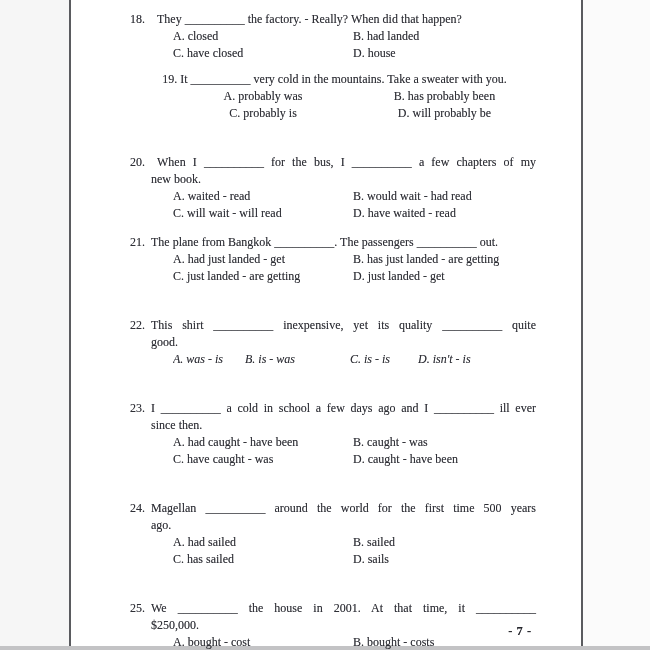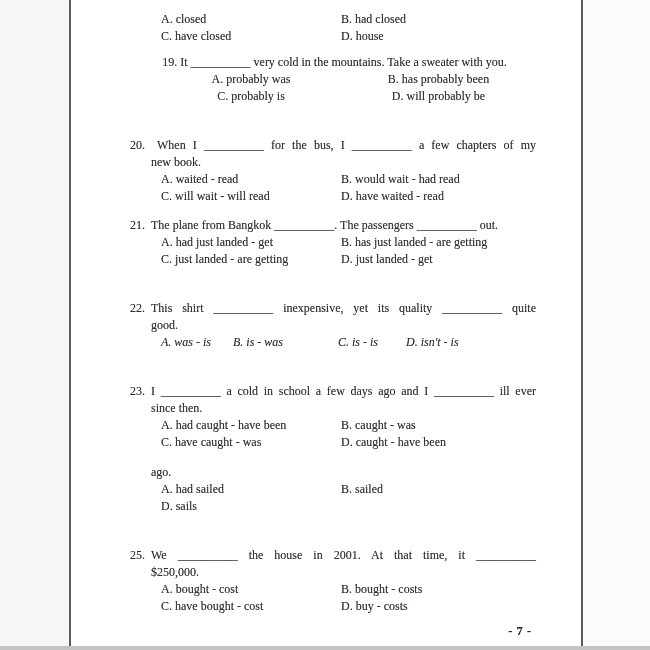--- a/index.html
+++ b/index.html
@@ -28,21 +28,21 @@
   .question:nth-child(3) { margin-top:13px; }
   .question:nth-child(5) { margin-top:13px; }
   .question:nth-child(7) { margin-top:13px; }
   .question:nth-child(8) { margin-top:15px; }
 
   .qline { line-height:17px; min-height:17px; }
   .qline.first { text-indent:-21px; }
   .qnum { display:inline-block; width:21px; text-indent:0; }
   .qline.justify { text-align:justify; text-align-last:justify; word-spacing:-0.6px;margin-top:32px; }
 
-  .opts { margin-left:10px; display:grid; line-height:17px; }
+  .opts { margin-left:22px; display:grid; line-height:17px; }
   .opts.row2 { grid-template-columns:180px 1fr; }
   .opts.row4 { grid-template-columns:72px 105px 68px 1fr;font-style:italic; }
   .opt { white-space:nowrap; overflow:hidden; }
 
   .page-number {
     position:absolute; left:492px; top:624px; width:56px;
     text-align:center; font-weight:bold; font-size:12.5px; color:#25262c;
     letter-spacing:0.5px;
   }
 </style>
@@ -51,23 +51,24 @@
 
 <div class="page">
   <div class="edge-strip-left"></div>
   <div class="edge-strip-right"></div>
   <div class="rule-vert rule-left"></div>
   <div class="rule-vert rule-right"></div>
   <div class="bottom-edge"></div>
 
   <div class="content">
       <div class="question">
+        <div class="qline first"><span class="qnum">18.</span><span> They __________ the factory. - Really? When did that happen?</span></div>
         <div class="opts row2">
           <span class="opt">A. closed</span>
-          <span class="opt">B. had closed</span>
+          <span class="opt">B. had landed</span>
         </div>
         <div class="opts row2">
           <span class="opt">C. have closed</span>
           <span class="opt">D. house</span>
         </div>
       </div>
       <div class="question">
         <div class="qline first"><span class="qnum">19.</span><span>It __________ very cold in the mountains. Take a sweater with you.</span></div>
         <div class="opts row2">
           <span class="opt">A. probably was</span>
@@ -117,26 +118,28 @@
         <div class="opts row2">
           <span class="opt">A. had caught - have been</span>
           <span class="opt">B. caught - was</span>
         </div>
         <div class="opts row2">
           <span class="opt">C. have caught - was</span>
           <span class="opt">D. caught - have been</span>
         </div>
       </div>
       <div class="question">
+        <div class="qline first justify"><span class="qnum">24.</span><span>Magellan __________ around the world for the first time 500 years</span></div>
         <div class="qline cont">ago.</div>
         <div class="opts row2">
           <span class="opt">A. had sailed</span>
           <span class="opt">B. sailed</span>
         </div>
         <div class="opts row2">
+          <span class="opt">C. has sailed</span>
           <span class="opt">D. sails</span>
         </div>
       </div>
       <div class="question">
         <div class="qline first justify"><span class="qnum">25.</span><span>We __________ the house in 2001. At that time, it __________</span></div>
         <div class="qline cont">$250,000.</div>
         <div class="opts row2">
           <span class="opt">A. bought - cost</span>
           <span class="opt">B. bought - costs</span>
         </div>

